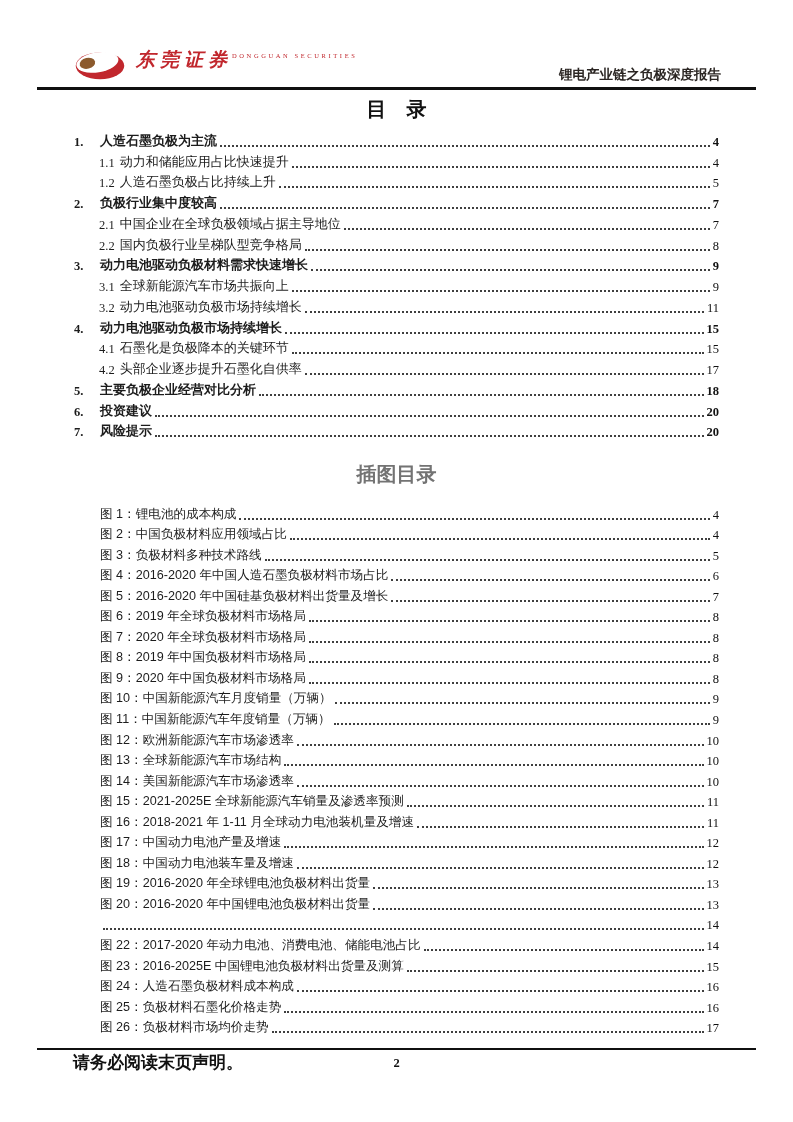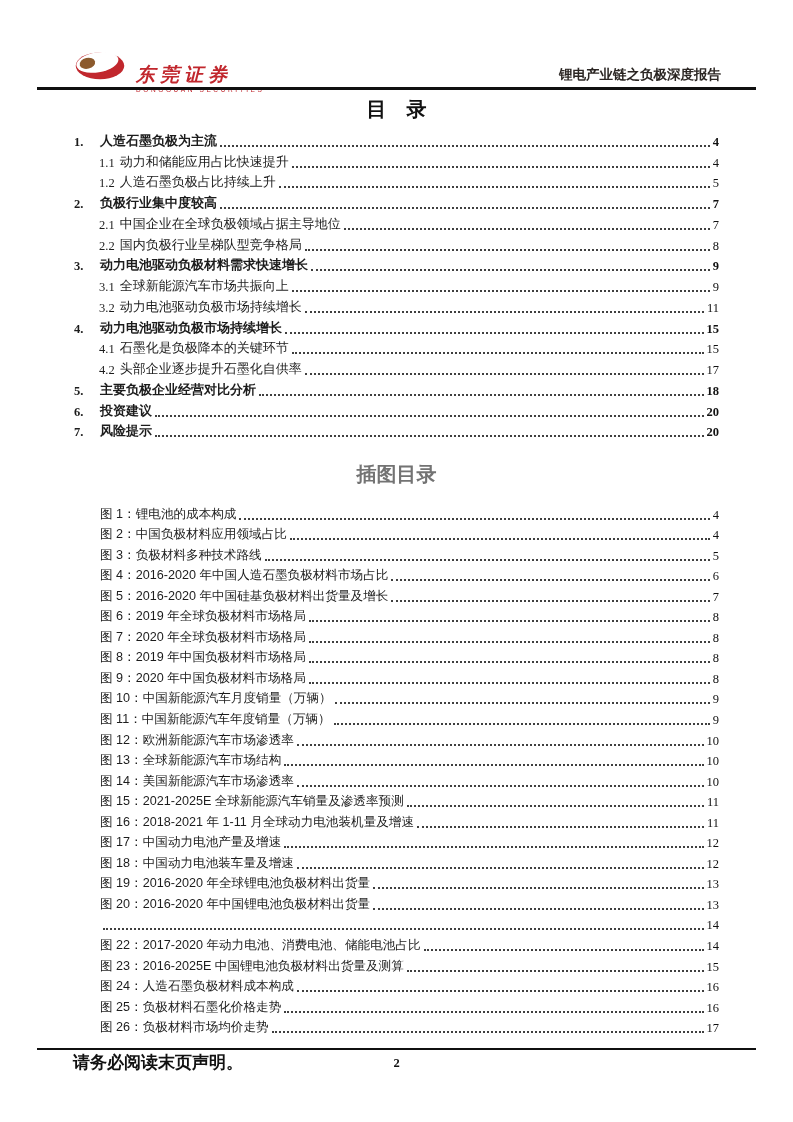--- a/index.html
+++ b/index.html
@@ -4,21 +4,21 @@
 <style>
   html,body{margin:0;padding:0;background:#888;}
   .page{
     position:relative;width:793px;height:1122px;background:#ffffff;
     margin:0 auto;overflow:hidden;
     font-family:"Liberation Sans","DejaVu Sans",sans-serif;color:#1c1c1c;
   }
   
   .logo{position:absolute;left:74px;top:47px;display:flex;align-items:flex-start;}
   .logo-mark{width:52px;height:36px;margin-right:10px;}
-  .brand{display:flex;flex-direction:column;line-height:1;margin-top:18px;}
+  .brand{display:flex;flex-direction:row;line-height:1;margin-top:3px;font-family:Liberation Serif, serif;}
   .brand-cn{font-size:19px;font-weight:700;font-style:italic;color:#c1272d;letter-spacing:5px;white-space:nowrap;}
   .brand-en{font-size:6.5px;color:#c1272d;letter-spacing:2.6px;margin-top:3px;white-space:nowrap;}
   .report-title{position:absolute;right:72px;top:66px;font-size:13.5px;font-weight:700;color:#2b2623;}
   .header-rule{position:absolute;left:37px;right:37px;top:87px;height:3px;background:#101010;}
   
   .toc-title{position:absolute;left:0;right:0;top:96px;text-align:center;font-size:20px;font-weight:700;color:#111;}
   .figures-title{position:absolute;left:0;right:0;top:461px;text-align:center;font-size:20px;font-weight:700;color:#737373;}
   
   .toc-list{position:absolute;left:74px;right:74px;top:129px;}
   .figures-list{position:absolute;left:100px;right:74px;top:502px;}

